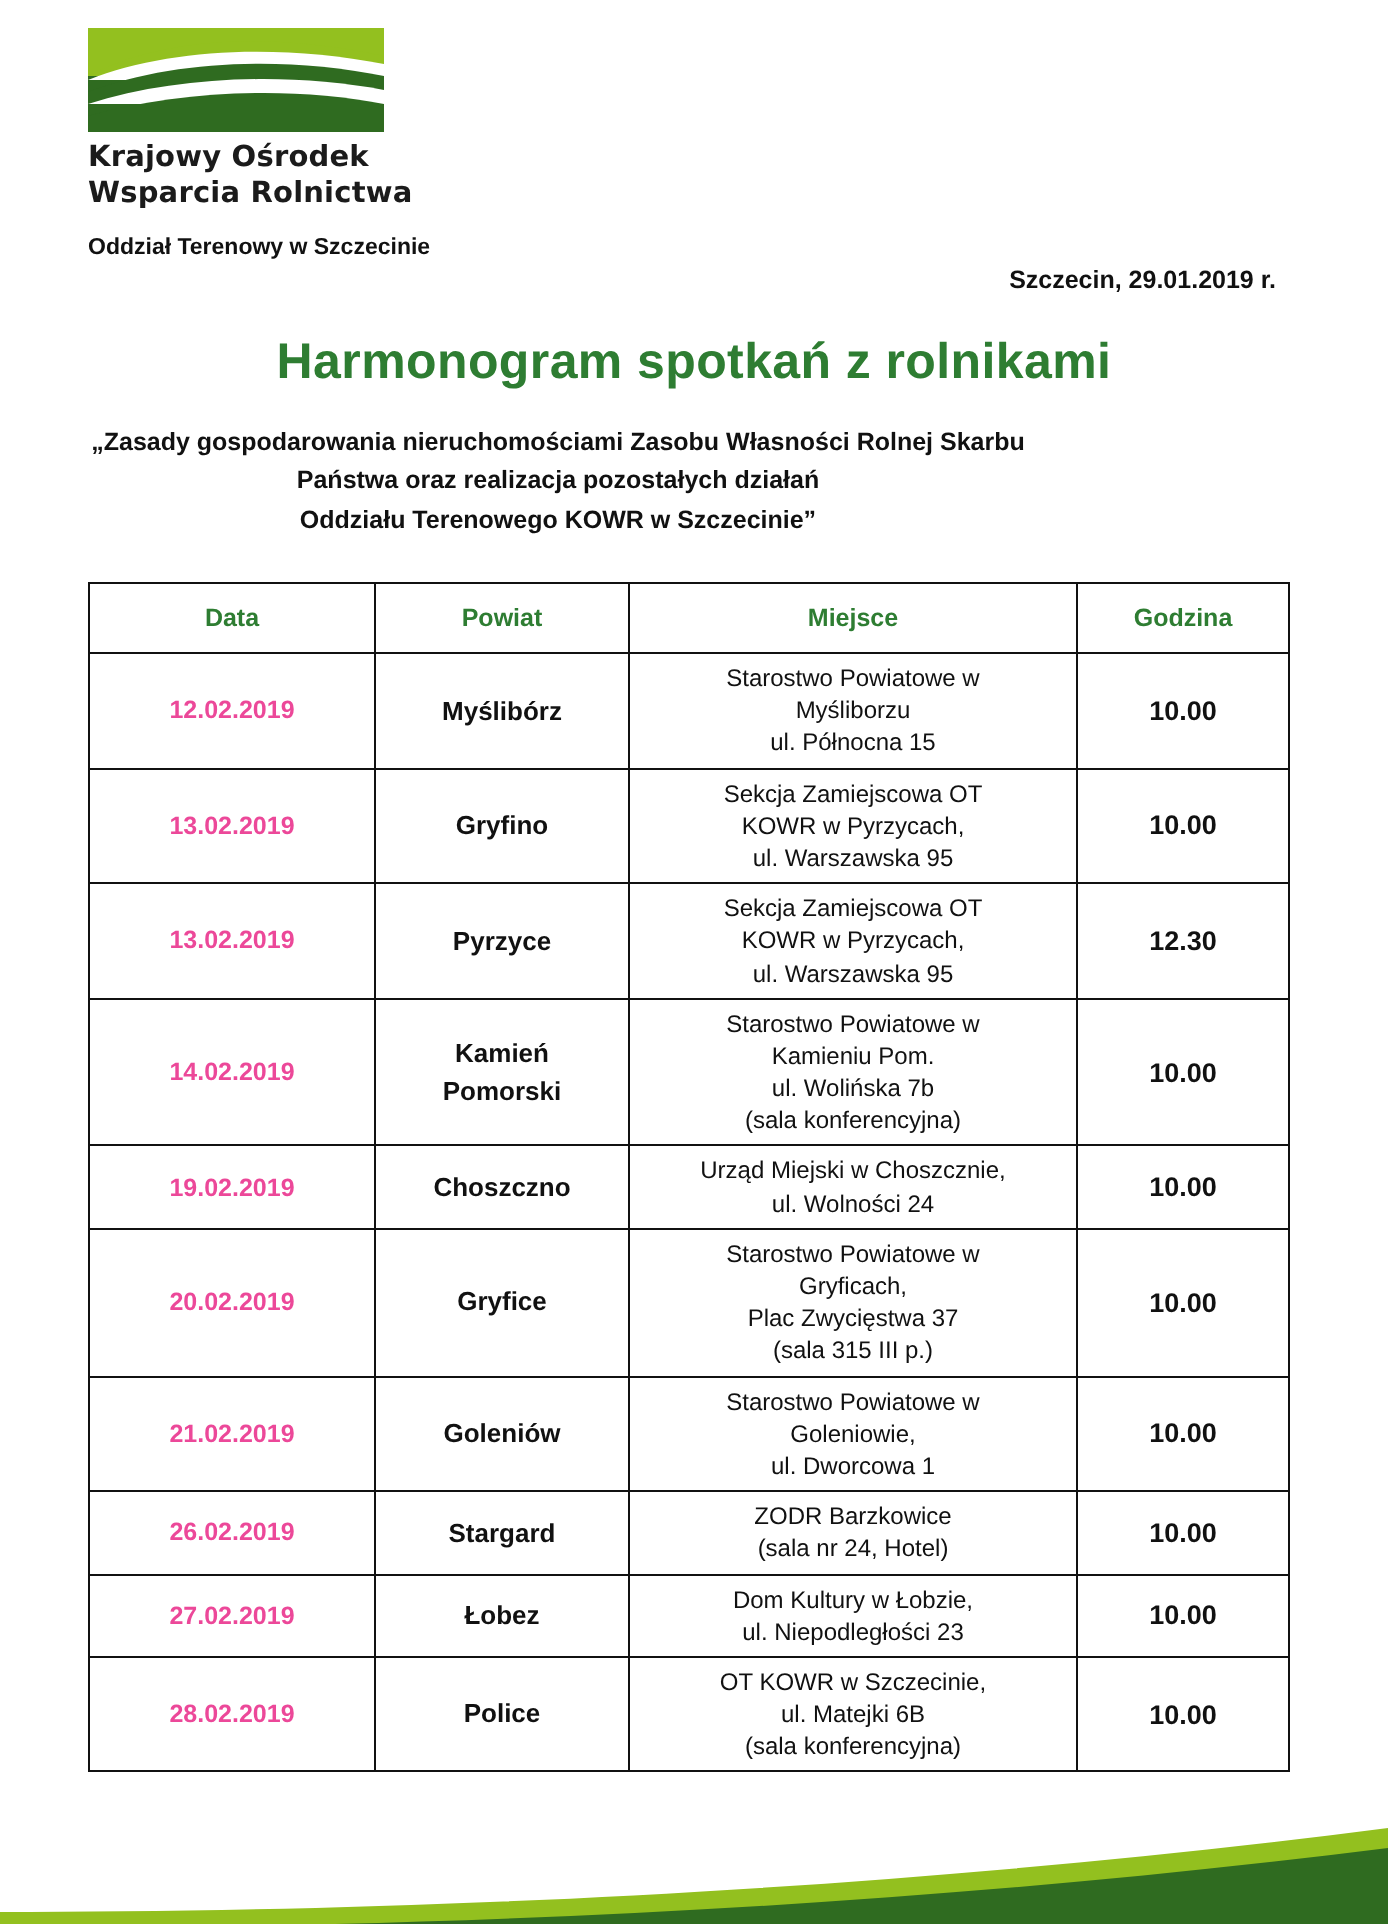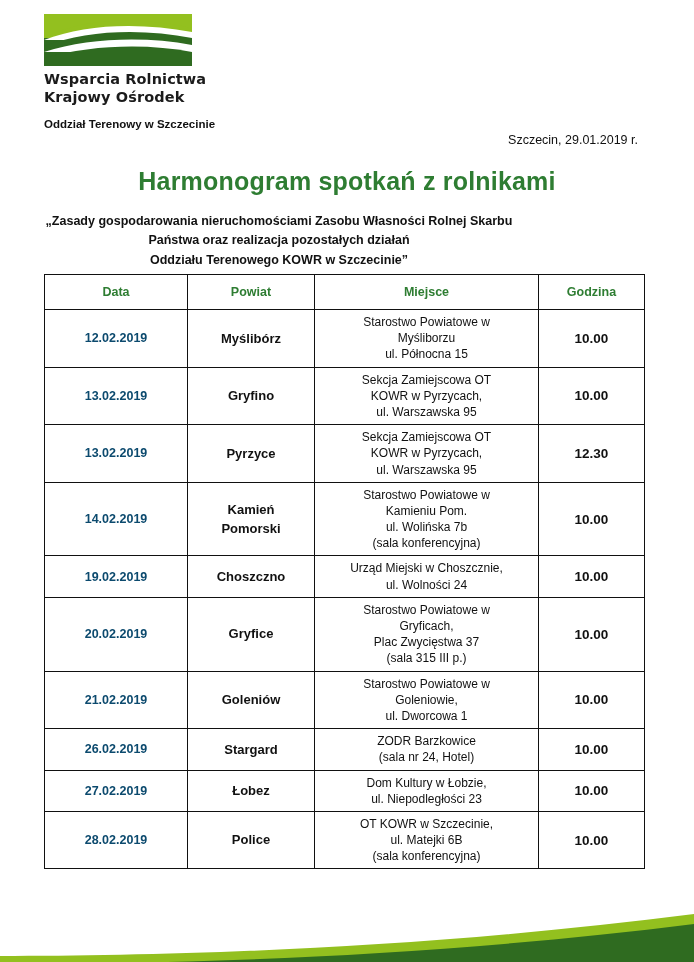--- a/index.html
+++ b/index.html
@@ -47,21 +47,21 @@
     top: 118px;
     font-size: 11.5px;
     font-weight: bold;
     color: #111;
   }
   .place-date {
     position: absolute;
     right: 56px;
     top: 133px;
     font-size: 12.5px;
-    font-weight: normal;
+    font-weight: bold;
     color: #111;
   }
 
   
   .main-title {
     position: absolute;
     top: 167px;
     left: 0;
     width: 694px;
     text-align: center;
@@ -80,21 +80,21 @@
     font-weight: bold;
     color: #111;
     line-height: 1.55;
   }
   .subtitle div:nth-child(1) { padding: 0 20px; }
 
   
   .schedule-wrap {
     position: absolute;
     left: 44px;
-    top: 274px;
+    top: 291px;
     width: 600px;
   }
   table.schedule {
     border-collapse: collapse;
     width: 600px;
     table-layout: fixed;
   }
   table.schedule th,
   table.schedule td {
     border: 1px solid #111;
@@ -109,21 +109,21 @@
     height: 22px;
   }
   col.c-data   { width: 143px; }
   col.c-powiat { width: 127px; }
   col.c-miejsce{ width: 224px; }
   col.c-godz   { width: 106px; }
 
   td.cell-date {
     font-size: 12.5px;
     font-weight: bold;
-    color: #0c4a6e;
+    color: #ec4899;
     padding: 8px 18px;
   }
   td.cell-powiat {
     font-size: 13px;
     font-weight: bold;
     color: #111;
     padding: 8px 2px;
     line-height: 1.5;
   }
   td.cell-place {
@@ -159,22 +159,22 @@
       <rect x="0" y="0" width="148" height="24" fill="#93c01f"></rect>
       <rect x="0" y="24" width="148" height="28" fill="#2f6b20"></rect>
       <path d="M0,24 C38,4 92,2 148,14 L148,24 Z" fill="#93c01f"></path>
       <path d="M0,26 C40,10 96,8 148,18 L148,26 Z" fill="#ffffff"></path>
       <path d="M0,32 C42,16 98,14 148,24 L148,32 Z" fill="#2f6b20"></path>
       <path d="M0,38 C44,24 100,22 148,31 L148,38 Z" fill="#ffffff"></path>
       <path d="M0,44 C46,31 102,29 148,38 L148,52 L0,52 Z" fill="#2f6b20"></path>
     </svg>
   </div>
   <div class="logo-text">
+    <div>Krajowy Ośrodek</div>
     <div>Wsparcia Rolnictwa</div>
-    <div>Krajowy Ośrodek</div>
   </div>
 </div>
 
 <div class="branch-line">Oddział Terenowy w Szczecinie</div>
 <div class="place-date">Szczecin, 29.01.2019 r.</div>
 
 <div class="main-title">Harmonogram spotkań z rolnikami</div>
 <div class="subtitle">
   <div>„Zasady gospodarowania nieruchomościami Zasobu Własności Rolnej Skarbu</div>
   <div>Państwa oraz realizacja pozostałych działań</div>

